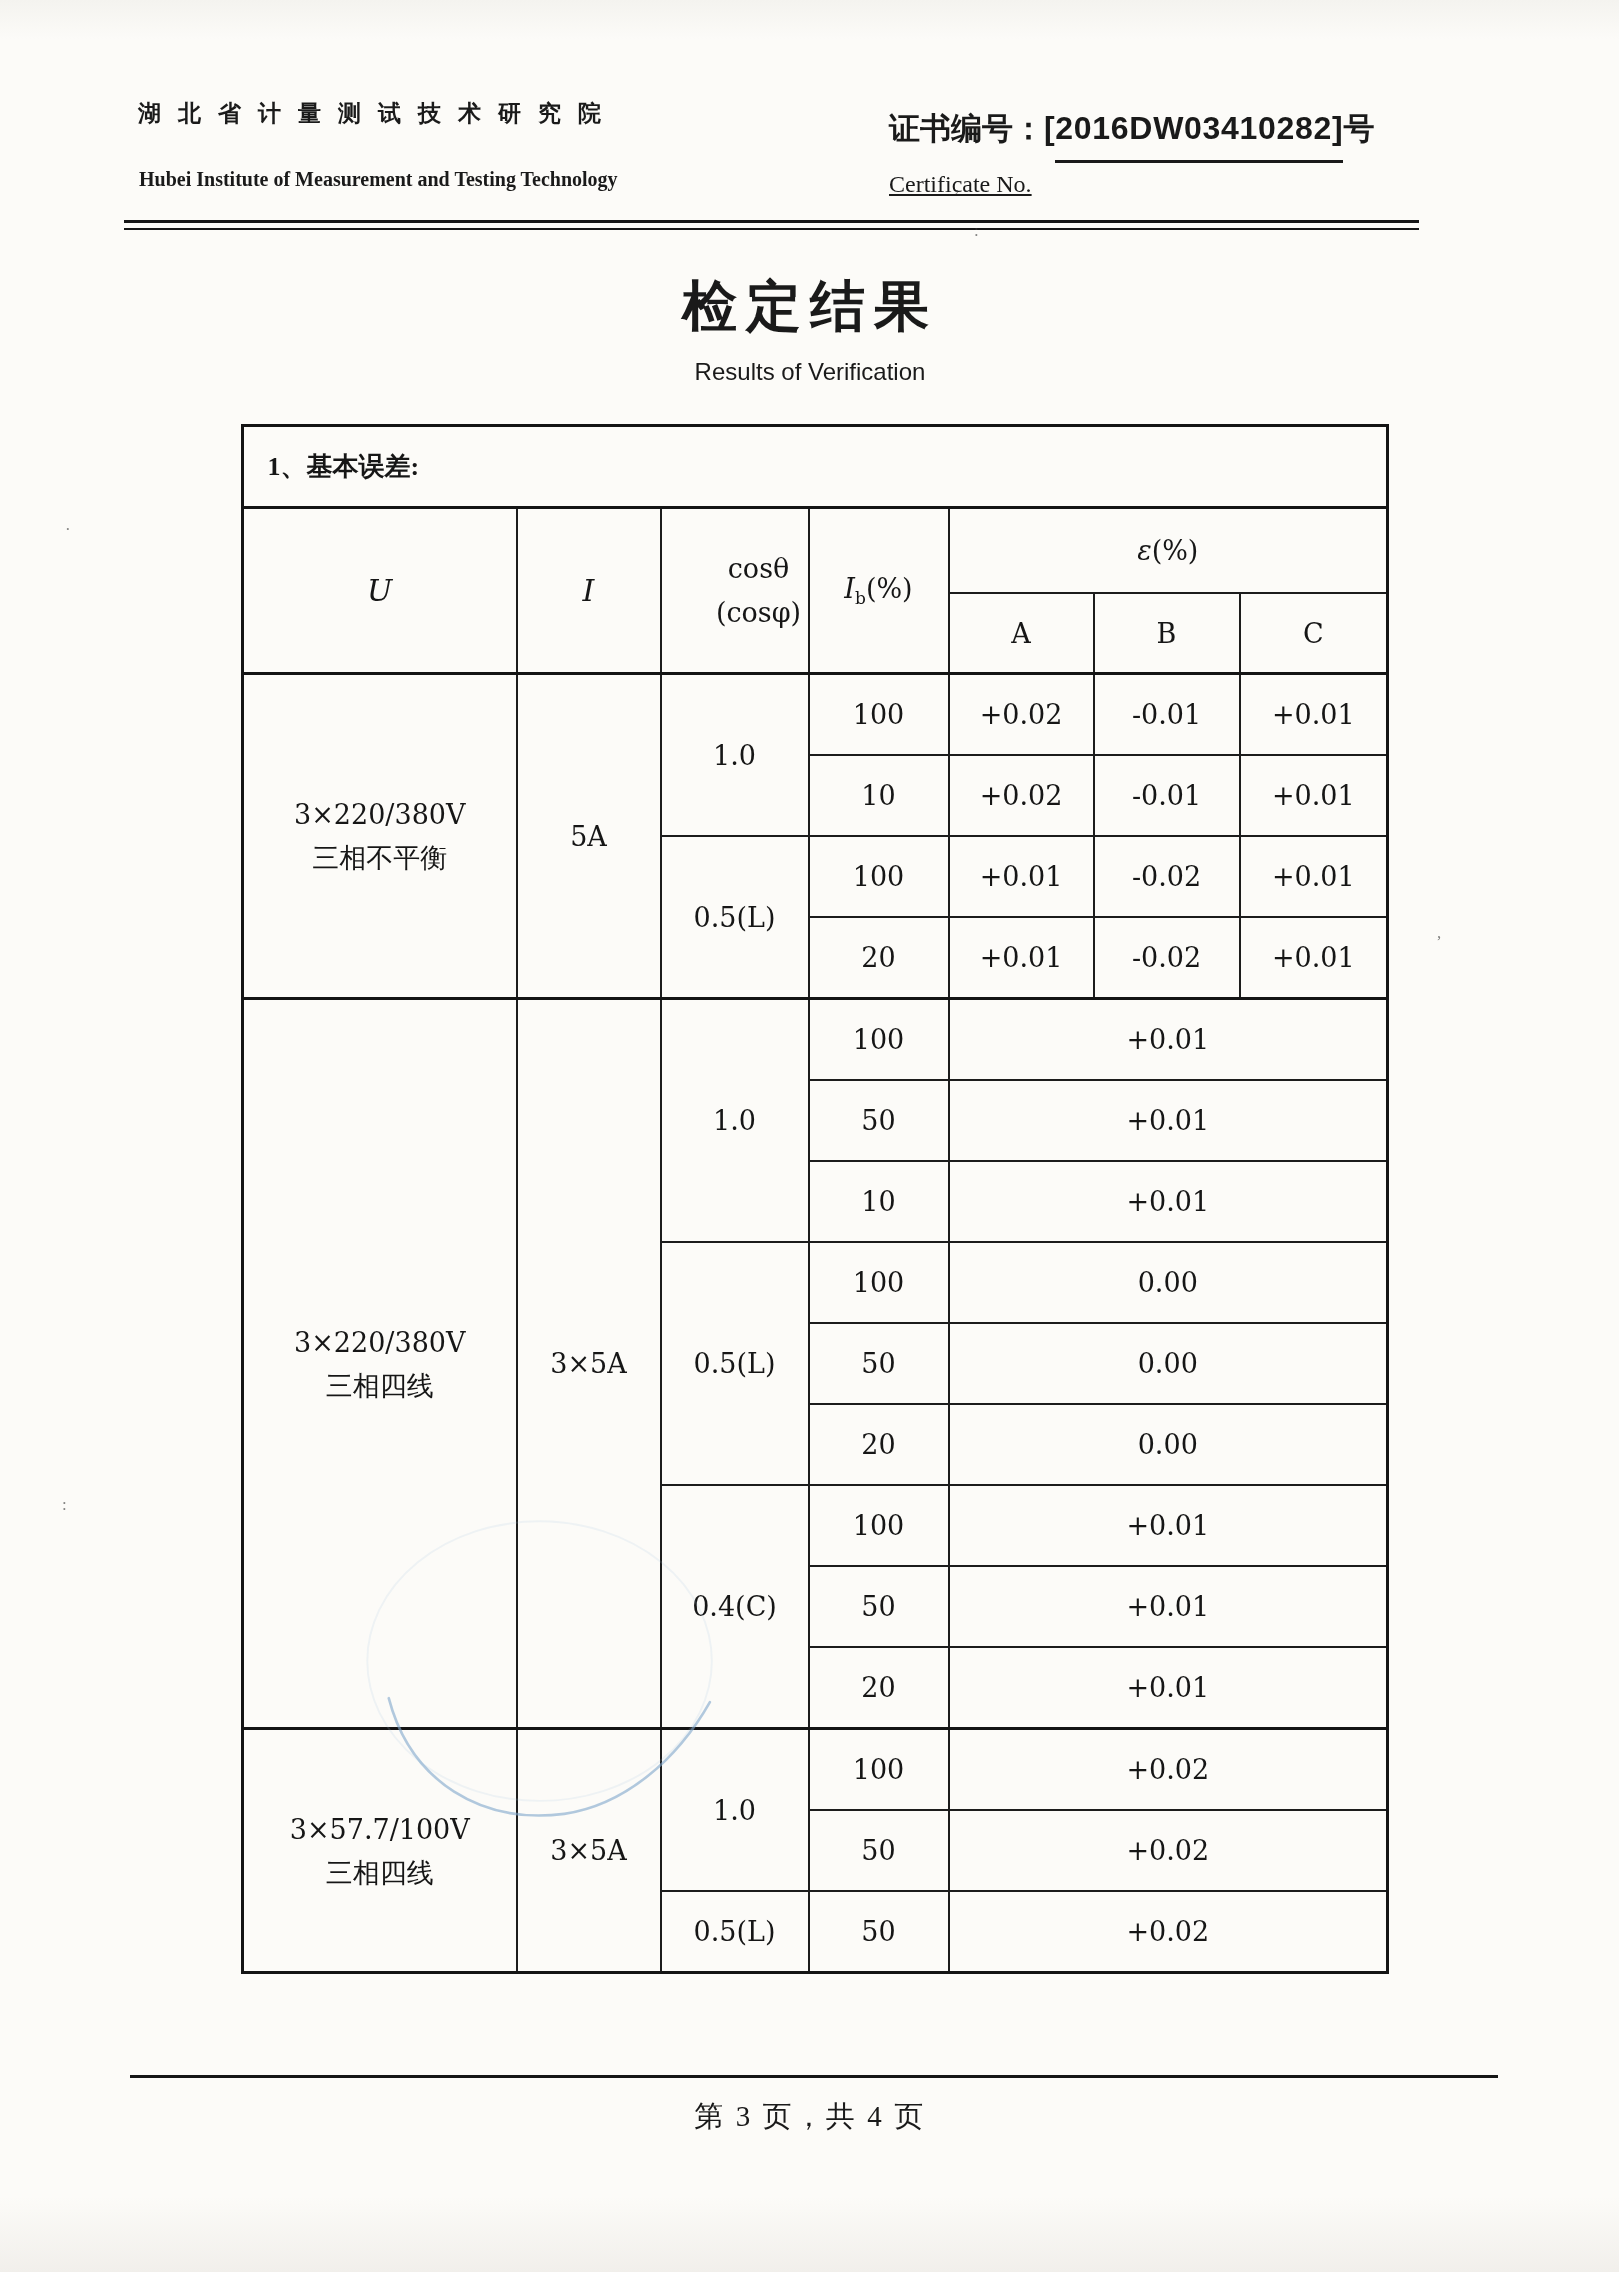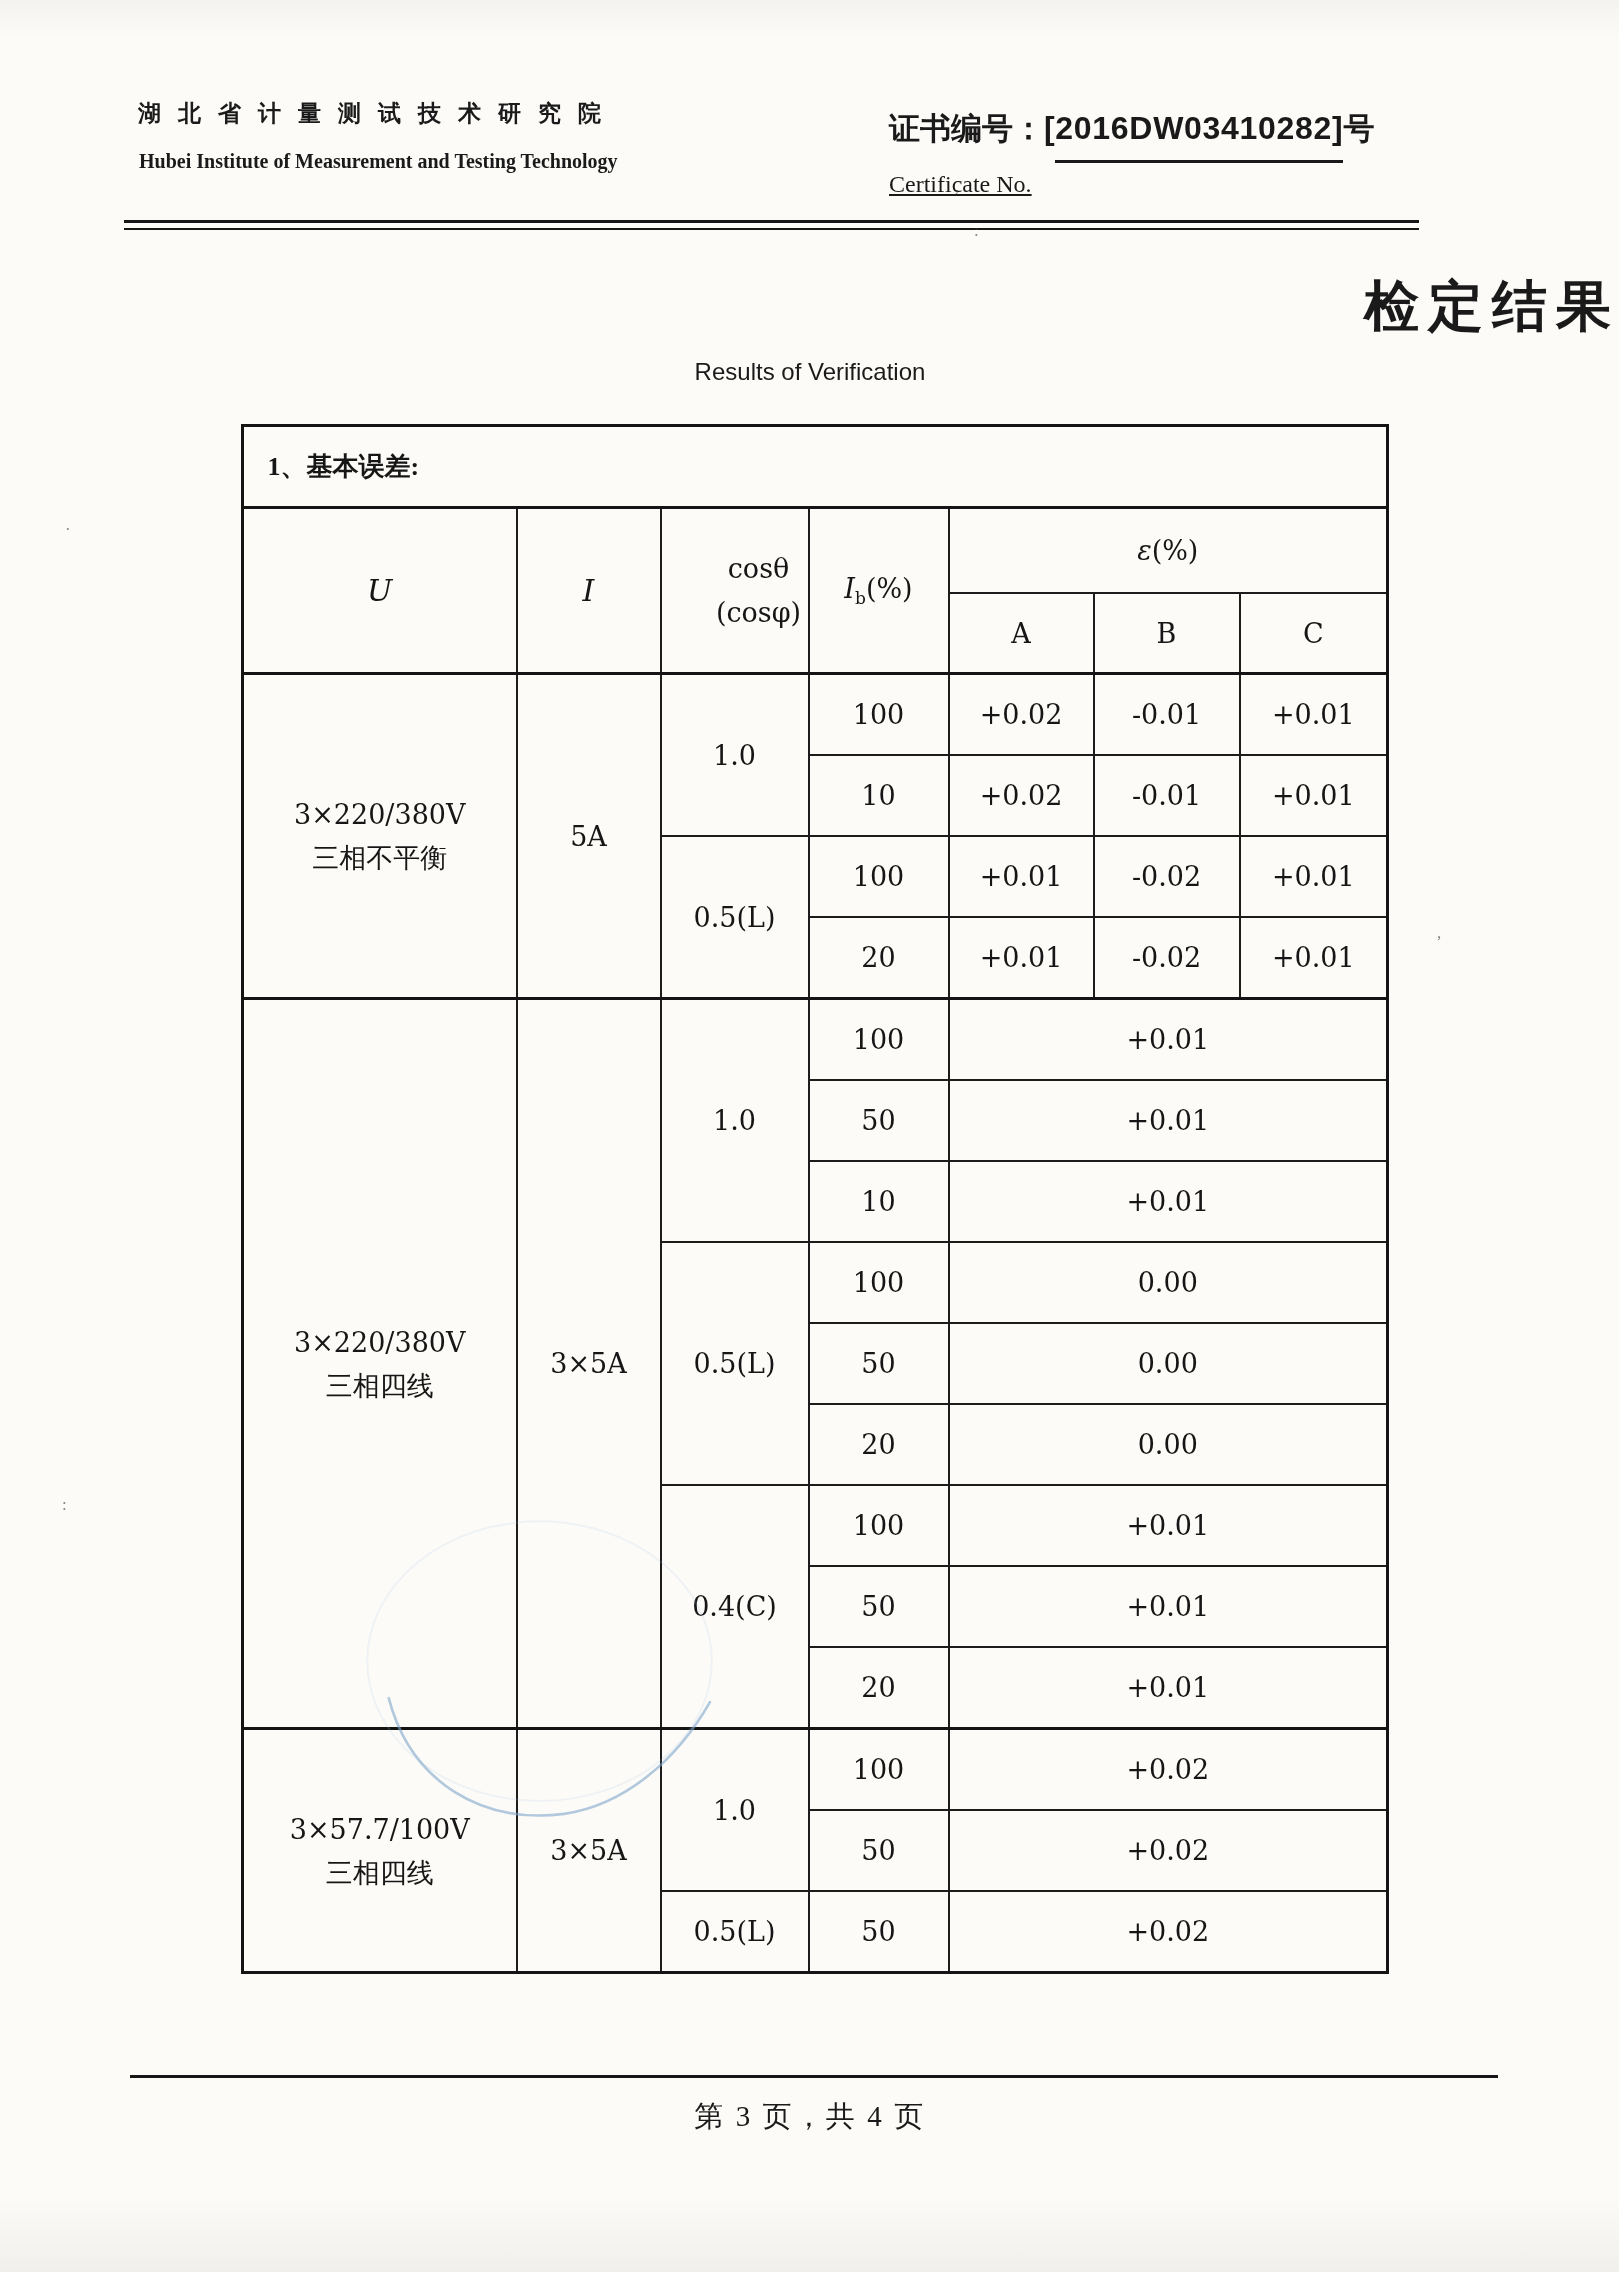--- a/index.html
+++ b/index.html
@@ -16,21 +16,21 @@
     overflow:hidden;
   }
 
   
   .inst-cn {
     position:absolute; left:138px; top:98px;
     font-size:23px; font-weight:bold; letter-spacing:17px;
     white-space:nowrap;
   }
   .inst-en {
-    position:absolute; left:139px; top:150px;
+    position:absolute; left:139px; top:168px;
     font-size:20px; font-weight:bold; white-space:nowrap;
   }
   .cert-line {
     position:absolute; left:889px; top:108px;
     font-size:31px; font-weight:bold; white-space:nowrap;
   }
   .cert-num {
     font-family:"Liberation Sans", sans-serif;
     font-weight:700; font-size:32px; letter-spacing:0.7px;
   }
@@ -40,21 +40,21 @@
     font-size:24px; white-space:nowrap;text-decoration:underline;
   }
   .header-rule {
     position:absolute; left:124px; top:220px; width:1295px; height:5.2px;
     border-top:3.3px solid #161616; border-bottom:2.6px solid #161616;
   }
 
   
   .title-cn {
     position:absolute; left:0; top:270px; width:100%;
-    text-align:right; font-size:55px; font-weight:bold; letter-spacing:9px;
+    text-align:center; font-size:55px; font-weight:bold; letter-spacing:9px;
   }
   .title-en {
     position:absolute; left:0; top:358px; width:100%;
     text-align:center; font-size:24px;
     font-family:"Liberation Sans", sans-serif;
   }
 
   
   table.results {
     position:absolute; left:241px; top:424px;

